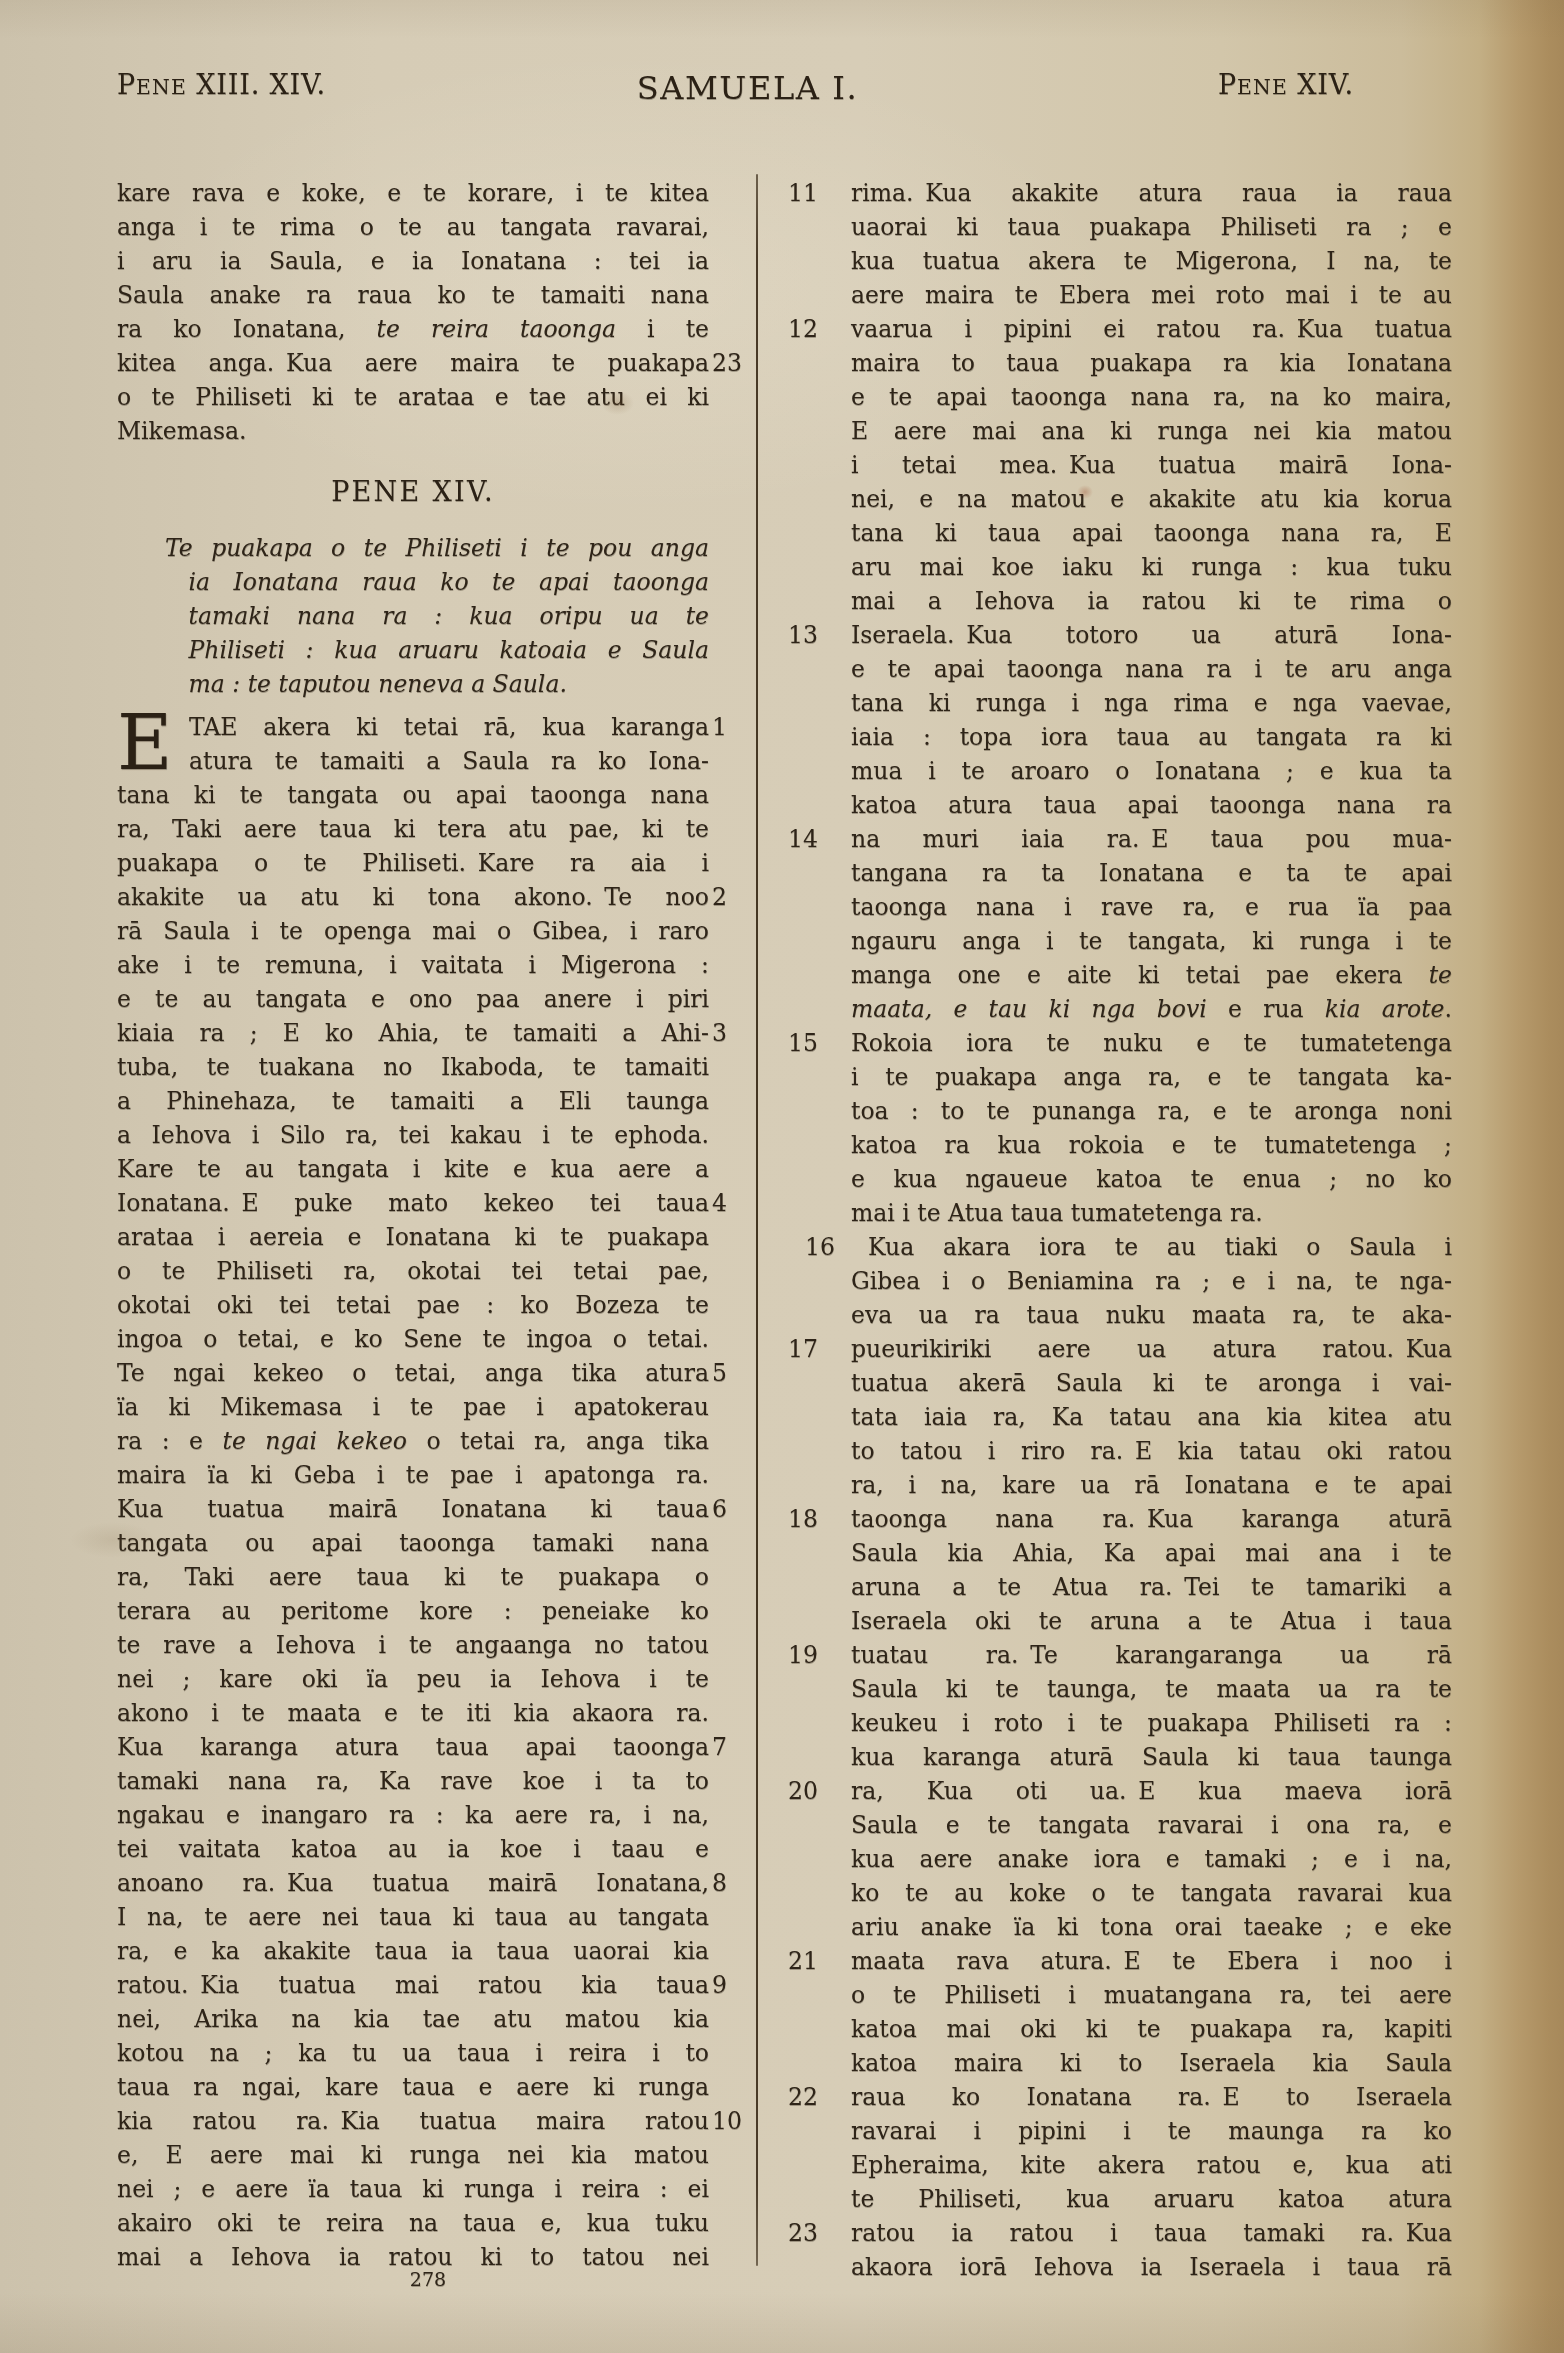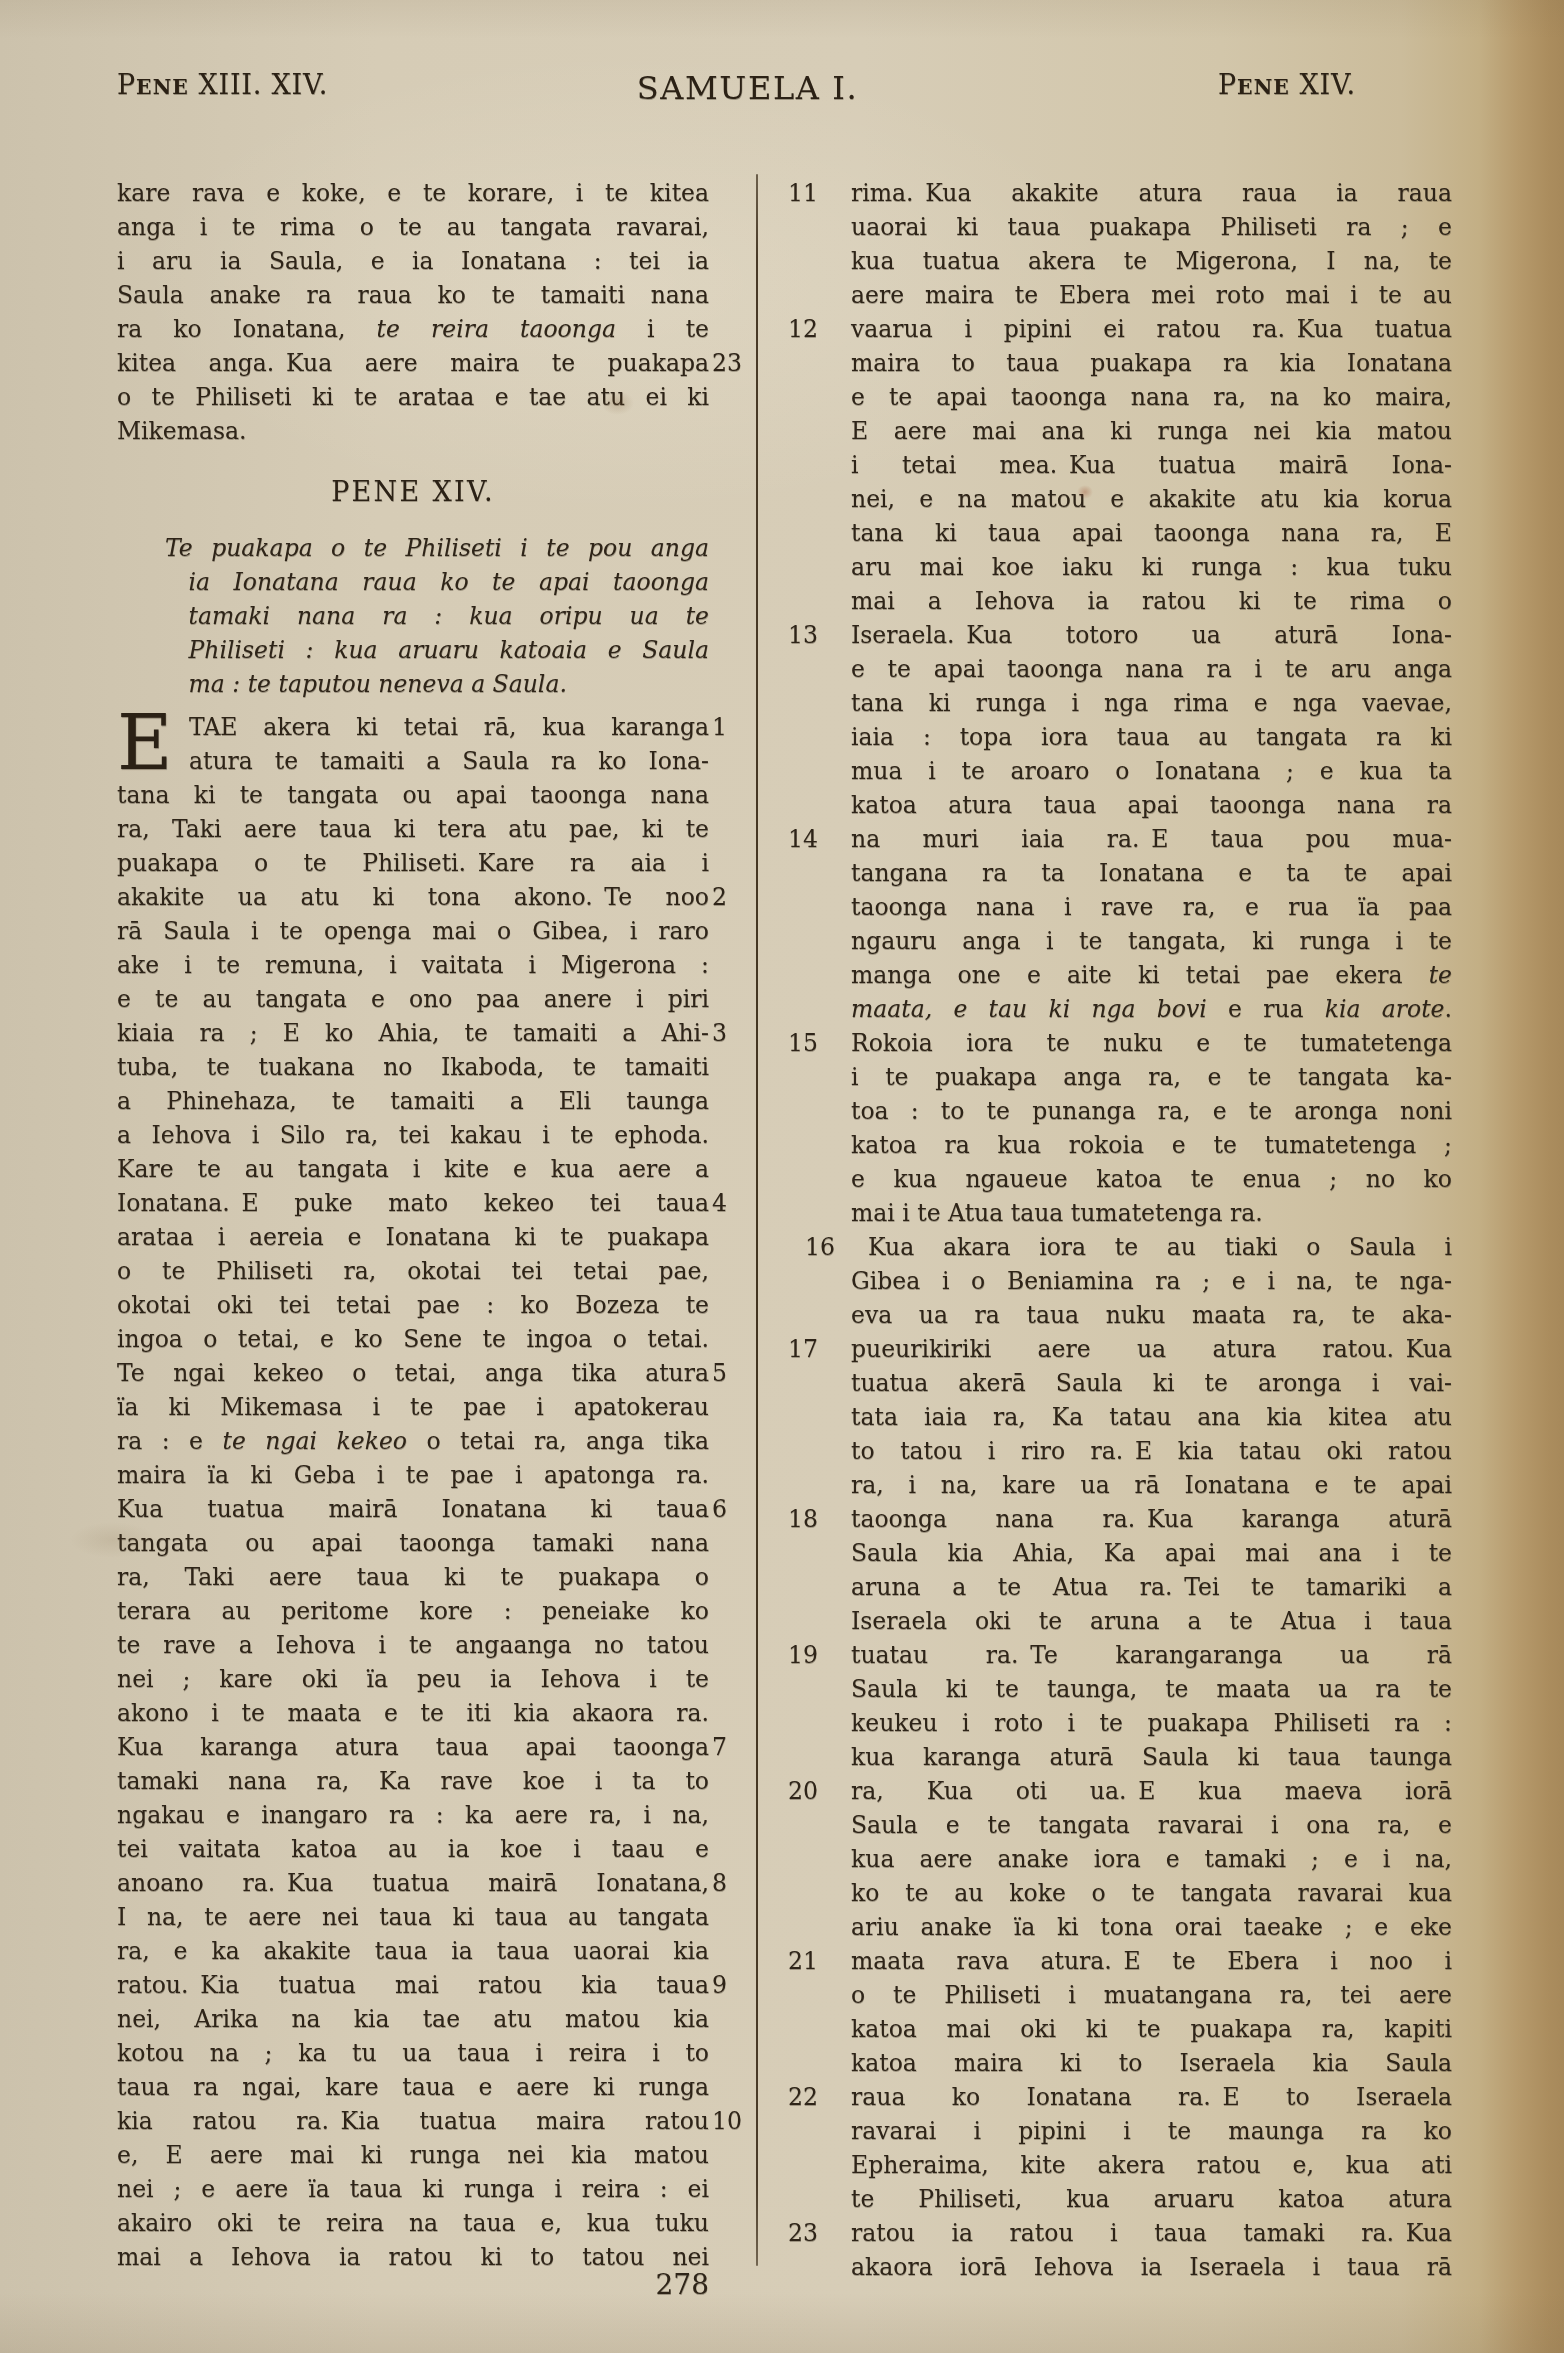--- a/index.html
+++ b/index.html
@@ -18,21 +18,21 @@
       linear-gradient(180deg, rgba(125,104,72,0.10) 0px, rgba(125,104,72,0) 39px, rgba(125,104,72,0) 2293px, rgba(125,104,72,0.16) 2354px),
       linear-gradient(90deg, #ccc2ac 0px, #d6ccb6 376px, #d7cdb7 861px, #d2c6aa 1221px, #cbbc9b 1401px, #c3af85 1479px, #b69a6c 1518px, #ab8d5e 1548px, #a6885a 1565px);
     color: #2e2418;
   }
   .rh { position: absolute; top: 69px; height: 36px; white-space: nowrap;
         font-size: 27px; letter-spacing: 0.8px; color: #2b2115;
         text-shadow: 0.3px 0.5px 0.6px rgba(43,33,21,0.35); }
   .rh-left   { left: 117px; }
   .rh-center { left: 626px; width: 243px; text-align: center; font-size: 32px; letter-spacing: 1.6px; }
   .rh-right  { left: 1218px; }
-  .smallcap  { font-size: 20.3px; letter-spacing: 1.2px; font-weight: bold; }
+  .smallcap  { font-size: 20.3px; letter-spacing: 1.2px; }
 
   .divider {
     position: absolute; left: 756px; top: 174px; width: 2.3px; height: 2092px;
     background: linear-gradient(180deg, rgba(72,58,38,0.75), #493a27 4%, #42341f 60%, #4a3b28 96%, rgba(72,58,38,0.7));
     border-radius: 1.6px;
   }
 
   .col { position: absolute; top: 176px;
          font-size: 23.5px; color: #2e2418;
          text-shadow: 0.3px 0.5px 0.5px rgba(40,30,18,0.32); }
@@ -67,22 +67,22 @@
   .summary .line { font-style: italic; margin-left: 48px; }
 
   #body-wrap { position: relative; margin-top: 9.4px; }
   .dropcap {
     position: absolute; left: 0px; top: 0px;
     font-size: 76px; line-height: 66px; color: #2b2115;
     text-shadow: 0.5px 0.7px 0.8px rgba(40,30,18,0.35);
   }
 
   .pageno {
-    position: absolute; left: 117px; top: 2268px; width: 592px;
-    text-align: right; font-size: 28px; color: #2e2418;
+    position: absolute; left: 132px; top: 2268px; width: 592px;
+    text-align: center; font-size: 19px; color: #2e2418;
     text-shadow: 0.3px 0.5px 0.5px rgba(40,30,18,0.32);
   }
 
   .stain { position: absolute; border-radius: 50%; pointer-events: none; }
   .s1 { left: 601px;  top: 391px;  width: 33px; height: 23.5px;
         background: radial-gradient(closest-side, rgba(116,82,40,0.22), rgba(116,82,40,0)); }
   .s2 { left: 1077px; top: 485px;  width: 15.6px; height: 14px;
         background: radial-gradient(closest-side, rgba(148,62,30,0.32), rgba(148,62,30,0)); }
   .s3 { left: 70px;   top: 1522px; width: 86px; height: 36px;
         background: radial-gradient(closest-side, rgba(118,94,58,0.12), rgba(118,94,58,0)); }

